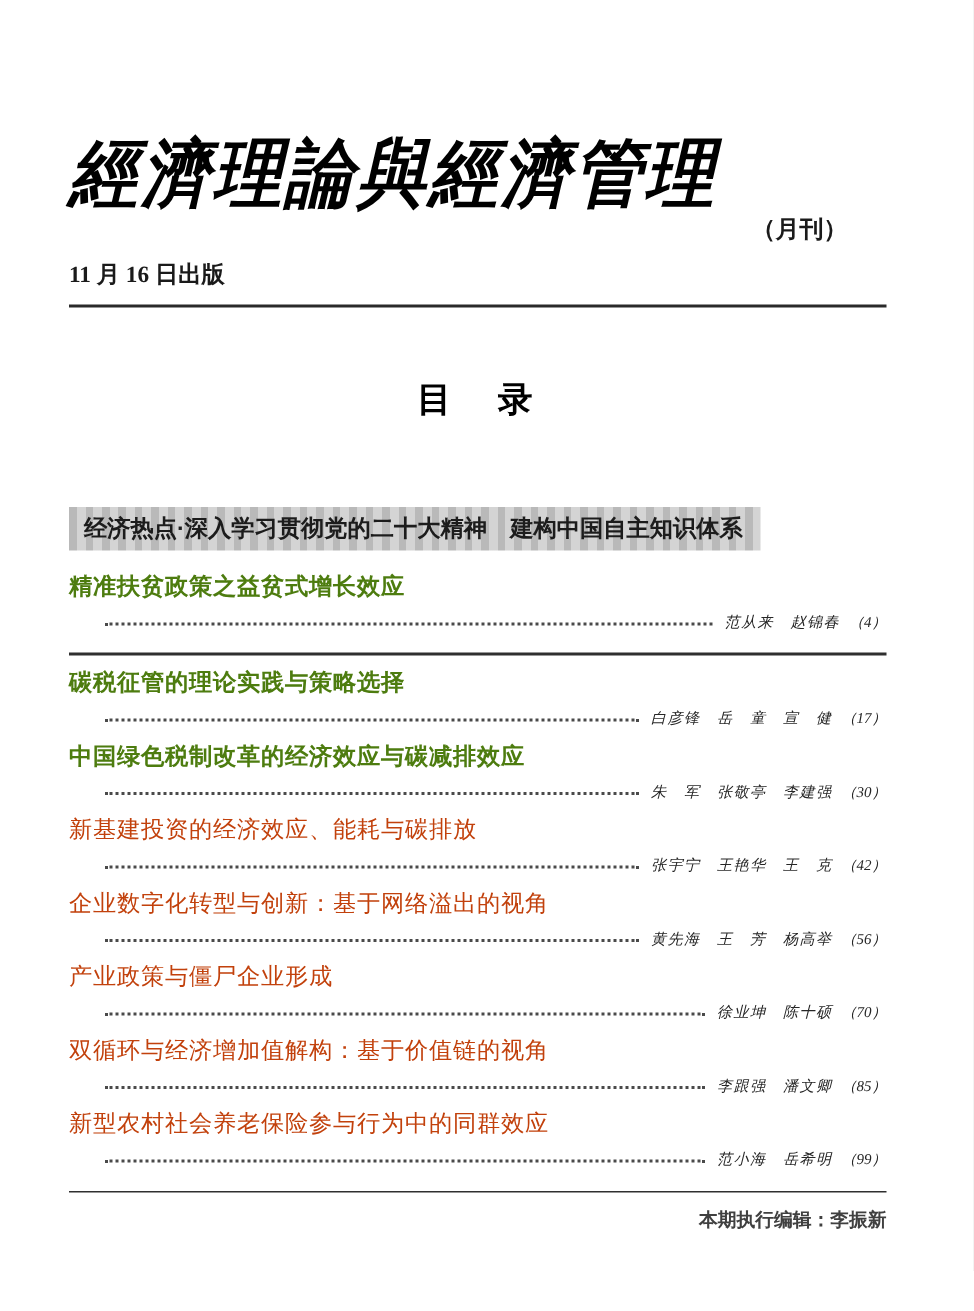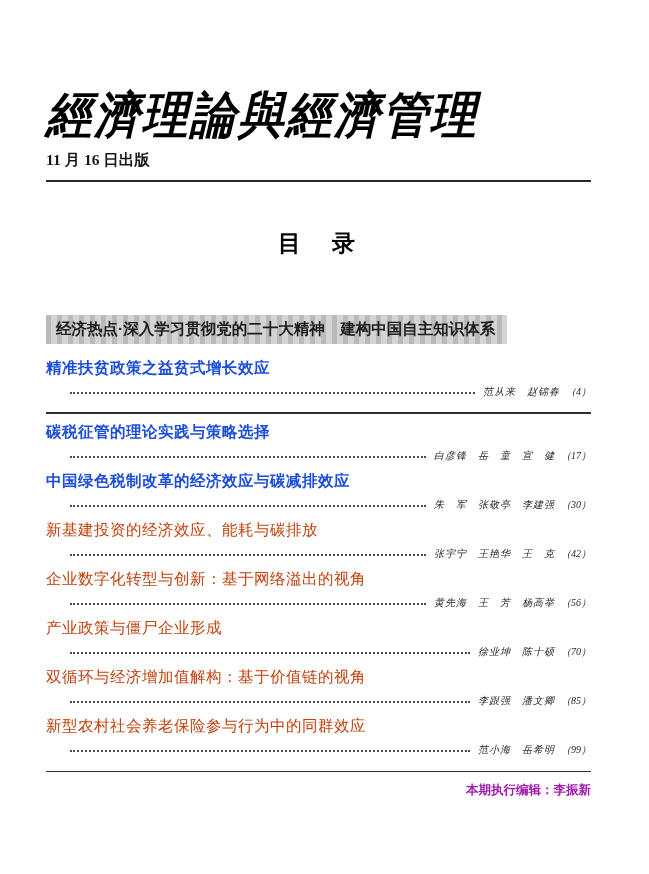--- a/index.html
+++ b/index.html
@@ -74,21 +74,21 @@
       #b9b9b9 0px, #b9b9b9 5px,
       #d4d4d4 5px, #d4d4d4 11px);
   }
 
   
   .articles { margin-top: 14px; }
   .article { margin-top: 8px; }
   .article-title {
     font-size: 15.5px;
     letter-spacing: 0.5px;
-    color: #1d4ed8;
+    color: #4d7c0f;
   }
   .article-title.heiti {
     font-family: "Liberation Sans", sans-serif;
     font-weight: bold;
   }
   .article-title.songti {
     font-family: "Liberation Serif", serif;
     font-weight: normal;
     color: #c2410c;
   }
@@ -125,30 +125,31 @@
     border: none;
     border-top: 1.5px solid #2f2f2f;
     margin: 14px 0 0 0;
   }
   .editor-note {
     text-align: right;
     font-family: Liberation Sans, sans-serif;
     font-weight: bold;
     font-size: 12.5px;
     margin-top: 10px;
-    color: #a21caf;
+    color: #404040;
   }
 </style>
 </head>
 <body>
 
 <div class="page">
 
   <div class="masthead">經濟理論與經濟管理</div>
 
+  <div class="monthly">（月刊）</div>
 
   <div class="issue-row">
     <span>11 月 16 日出版</span>
   </div>
 
   <hr class="rule">
 
   <div class="toc-title">目　录</div>
 
   <div class="banner-wrap">

